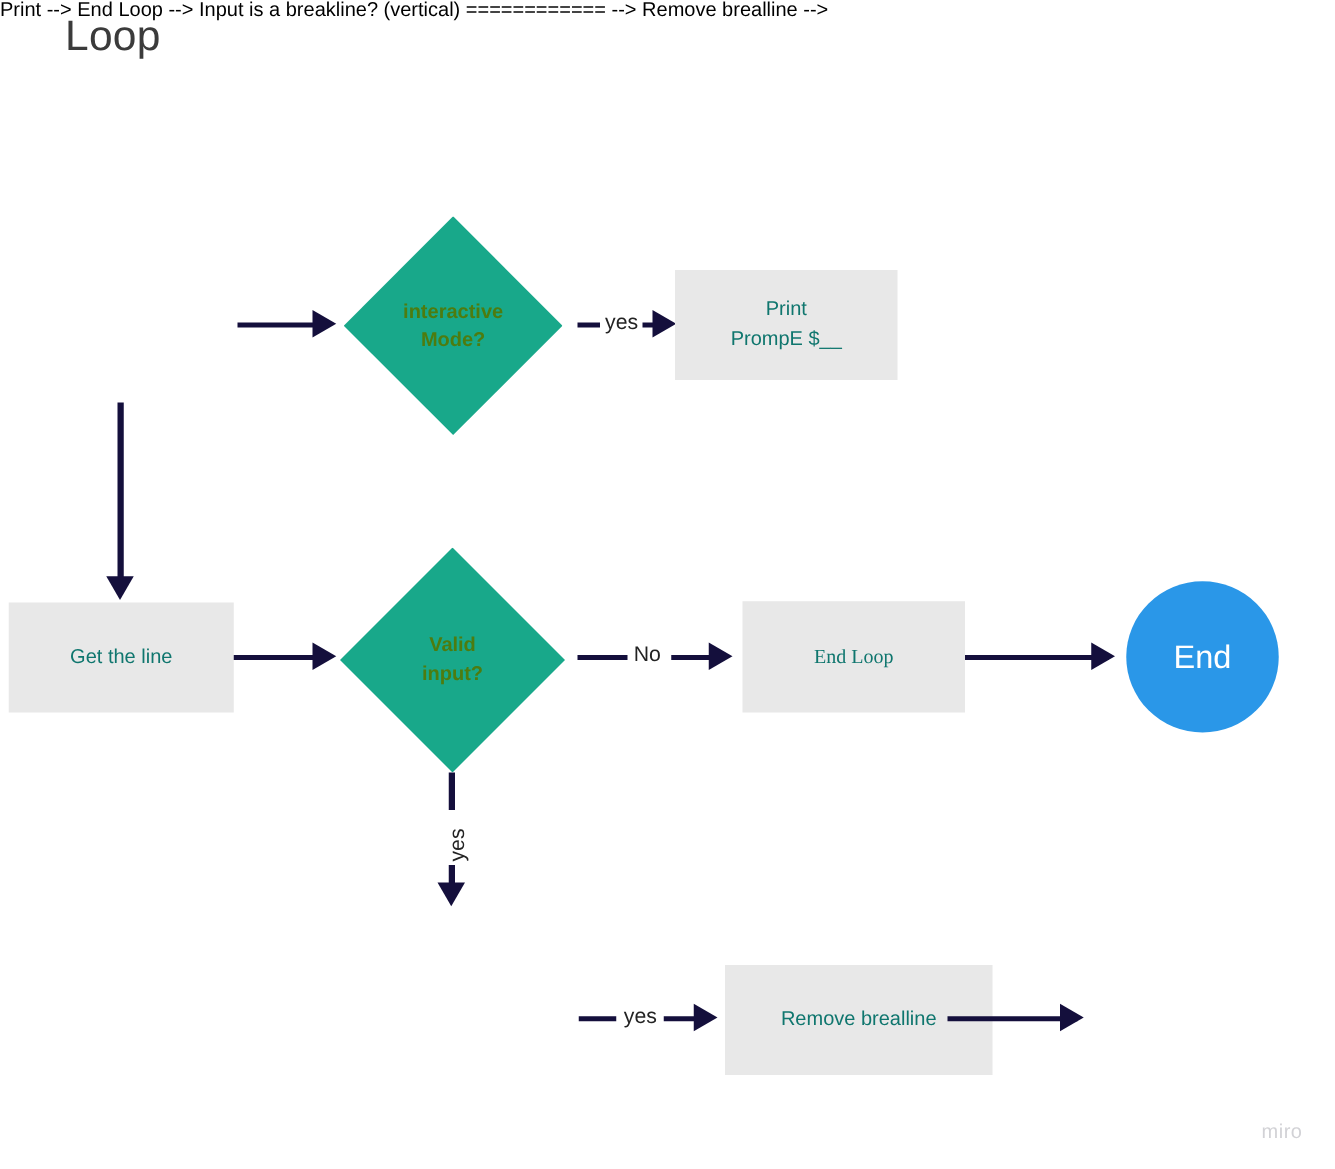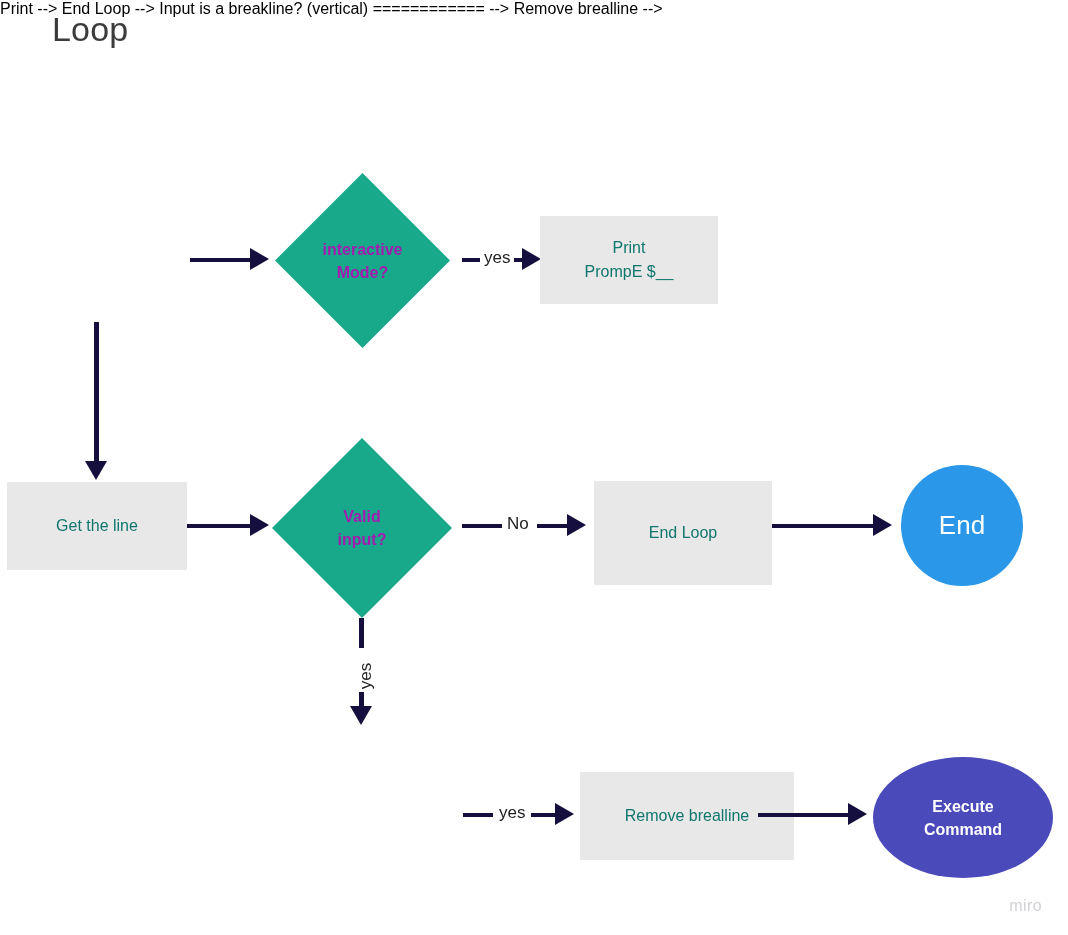--- a/index.html
+++ b/index.html
@@ -57,21 +57,21 @@
     clip-path: polygon(50% 0%, 100% 50%, 50% 100%, 0% 50%);
   }
   .diamond-label {
     position: absolute;
     left: 0; top: 0;
     width: 100%; height: 100%;
     display: flex;
     flex-direction: column;
     align-items: center;
     justify-content: center;
-    color: #a21caf;
+    color: #4d7c0f;
     font-size: 16px;
     font-weight: 700;
     line-height: 23px;
     text-align: center;
   }
   
   .ellipse {
     border-radius: 50%;
     color: #ffffff;
     font-weight: 700;
@@ -186,21 +186,21 @@
     </div>
   </div>
 
    End Loop --&gt;
   <div class="conn h" style="left:462px; top:524px; width:40px;"></div>
   <div class="edge-label" style="left:504px; top:514px;">No</div>
   <div class="conn h" style="left:537px; top:524px; width:34px;"></div>
   <div class="arrowhead right" style="left:567px; top:514px;"></div>
 
   
-  <div class="node proc" style="left:594px; top:481px; width:178px; height:104px;">
+  <div class="node proc" style="left:594px; top:481px; width:178px; height:89px;font-family:Liberation Serif, serif;">
     <span>End Loop</span>
   </div>
 
   
   <div class="conn h" style="left:772px; top:524px; width:115px;"></div>
   <div class="arrowhead right" style="left:873px; top:514px;"></div>
 
   
   <div class="node ellipse blue" style="left:901px; top:465px; width:122px; height:121px;">
     <span>End</span>
@@ -225,20 +225,16 @@
   
   <div class="node proc" style="left:580px; top:772px; width:214px; height:88px;">
     <span>Remove brealline</span>
   </div>
 
   
   <div class="conn h" style="left:758px; top:813px; width:104px;"></div>
   <div class="arrowhead right" style="left:848px; top:803px;"></div>
 
   
-  <div class="node ellipse purple" style="left:873px; top:757px; width:180px; height:121px;">
-    <span>Execute</span>
-    <span>Command</span>
-  </div>
 
   <div id="watermark">miro</div>
 
 </div>
 
 </body></html>

